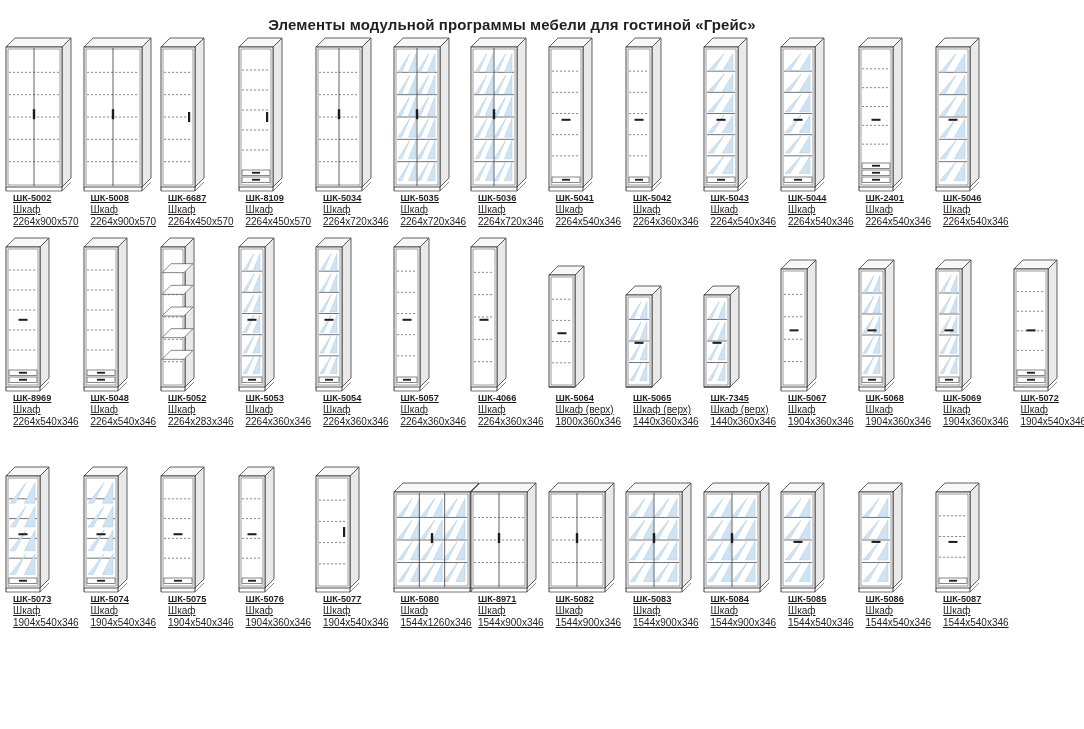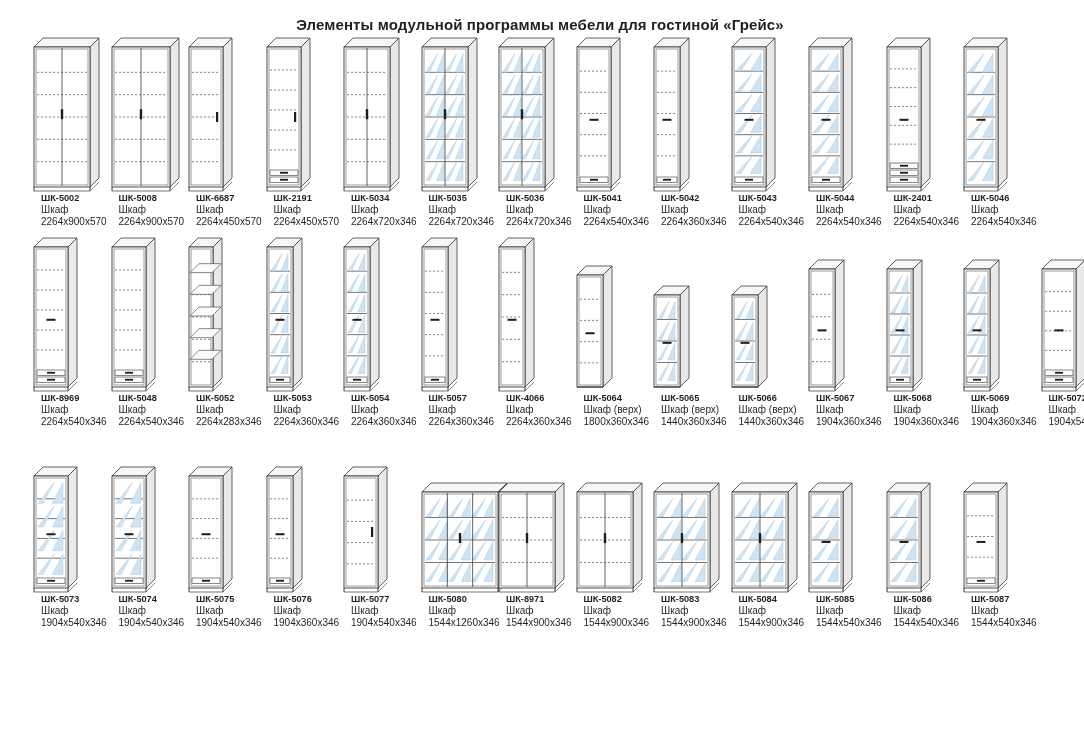--- a/index.html
+++ b/index.html
@@ -11,32 +11,32 @@
     width: 1084px;
     height: 729px;
     font-family: "Liberation Sans", sans-serif;
     color: #1a1a1a;
     overflow: hidden;
   }
   .page {
     position: relative;
     width: 1024px;
     height: 729px;
-    margin-left: 28px;
   }
   .title {
     text-align: center;
     font-size: 15px;
     font-weight: bold;
     color: #231f20;
     padding-top: 16px;
     letter-spacing: 0.1px;
   }
   .rows {
     padding-top: 8px;
+    text-decoration: underline;
   }
   .row {
     display: flex;
     justify-content: flex-start;
     padding-left: 4px;
   }
   .cell {
     width: 77.5px;
     display: flex;
     flex-direction: column;
@@ -187,21 +187,21 @@
                 <rect x="15" y="135.85" width="8" height="1.8" fill="#1c1c1c"></rect>
                 <rect x="29" y="76" width="2.2" height="10" fill="#1c1c1c"></rect>
                 <line x1="2" y1="151" x2="2" y2="155" stroke="#3a3a3a" stroke-width="1"></line>
                 <line x1="36" y1="151" x2="36" y2="155" stroke="#3a3a3a" stroke-width="1"></line>
                 <line x1="2" y1="155" x2="36" y2="155" stroke="#3a3a3a" stroke-width="0.7"></line>
                 <line x1="36" y1="155" x2="45" y2="146" stroke="#3a3a3a" stroke-width="0.6"></line>
               </svg>
             </div>
           </div>
           <div class="labels">
-            <div class="code">ШК-2191</div>
+            <div class="code">ШК-8109</div>
             <div class="kind">Шкаф</div>
             <div class="dims">2264x450x570</div>
           </div>
         </div>
         <div class="cell">
           <div class="art-wrap">
             <div class="art">
               <svg width="61" height="157" viewBox="0 0 61 157">
                 <polygon points="2,11 11,2 57,2 48,11" fill="#f7f7f7" stroke="#3a3a3a" stroke-width="0.8"></polygon>
                 <polygon points="48,11 57,2 57,142 48,151" fill="#e9e9e9" stroke="#3a3a3a" stroke-width="0.8"></polygon>
@@ -847,21 +847,21 @@
                 <polygon points="6,76 17.16,58.5 9.6,76" fill="#cfe3f2" stroke="#9fc3dd" stroke-width="0.4"></polygon>
                 <polygon points="15.9,76 23,58.5 23,76" fill="#cfe3f2" stroke="#9fc3dd" stroke-width="0.4"></polygon>
                 <polygon points="6,96.5 17.16,79 9.6,96.5" fill="#cfe3f2" stroke="#9fc3dd" stroke-width="0.4"></polygon>
                 <polygon points="15.9,96.5 23,79 23,96.5" fill="#cfe3f2" stroke="#9fc3dd" stroke-width="0.4"></polygon>
                 <rect x="10.5" y="57.84" width="9" height="2" fill="#1c1c1c"></rect>
                 <line x1="2" y1="103" x2="28" y2="103" stroke="#3a3a3a" stroke-width="1.1"></line>
               </svg>
             </div>
           </div>
           <div class="labels">
-            <div class="code">ШК-5066</div>
+            <div class="code">ШК-7345</div>
             <div class="kind">Шкаф (верх)</div>
             <div class="dims">1440x360x346</div>
           </div>
         </div>
         <div class="cell">
           <div class="art-wrap">
             <div class="art">
               <svg width="41" height="135" viewBox="0 0 41 135">
                 <polygon points="2,11 11,2 37,2 28,11" fill="#f7f7f7" stroke="#3a3a3a" stroke-width="0.8"></polygon>
                 <polygon points="28,11 37,2 37,120 28,129" fill="#e9e9e9" stroke="#3a3a3a" stroke-width="0.8"></polygon>

